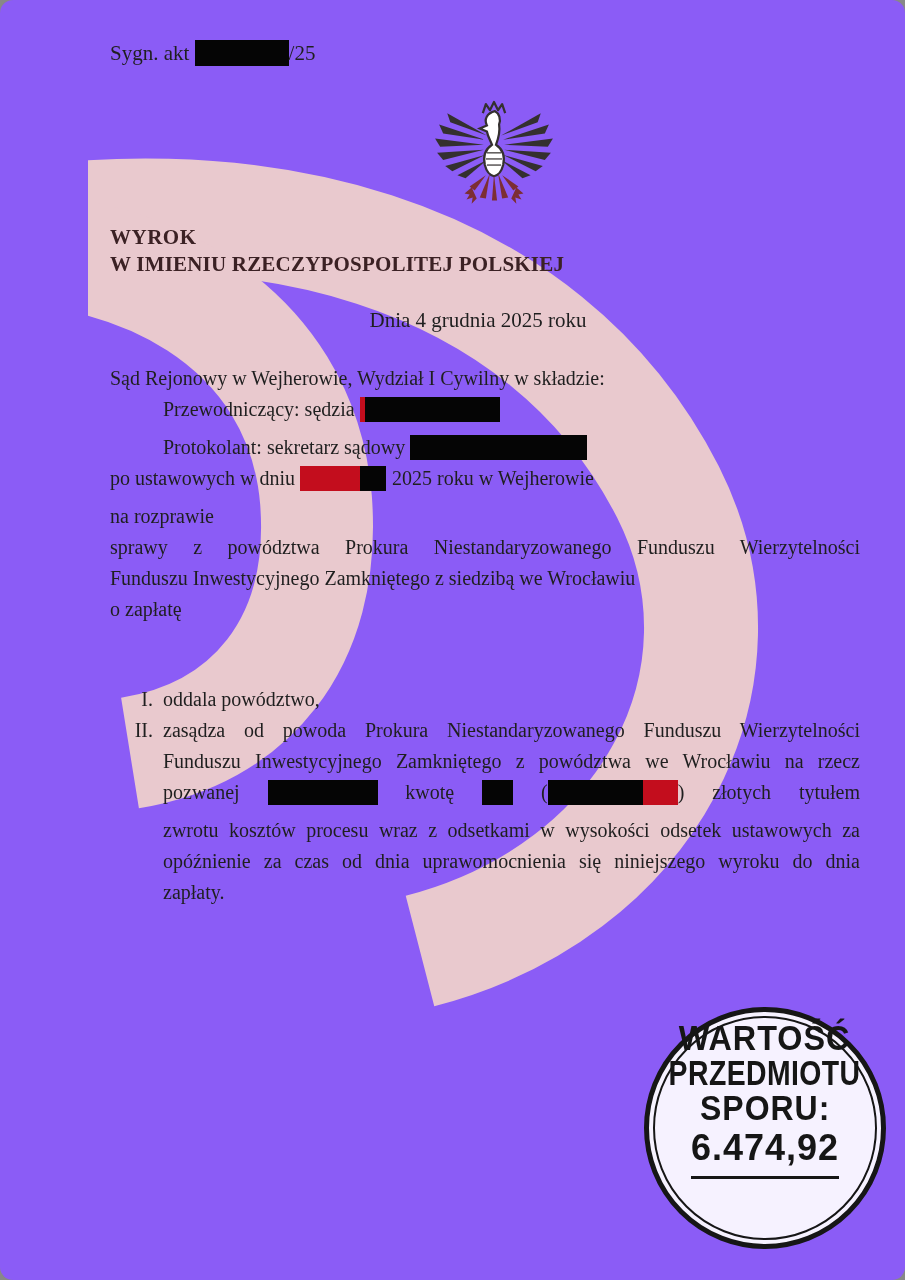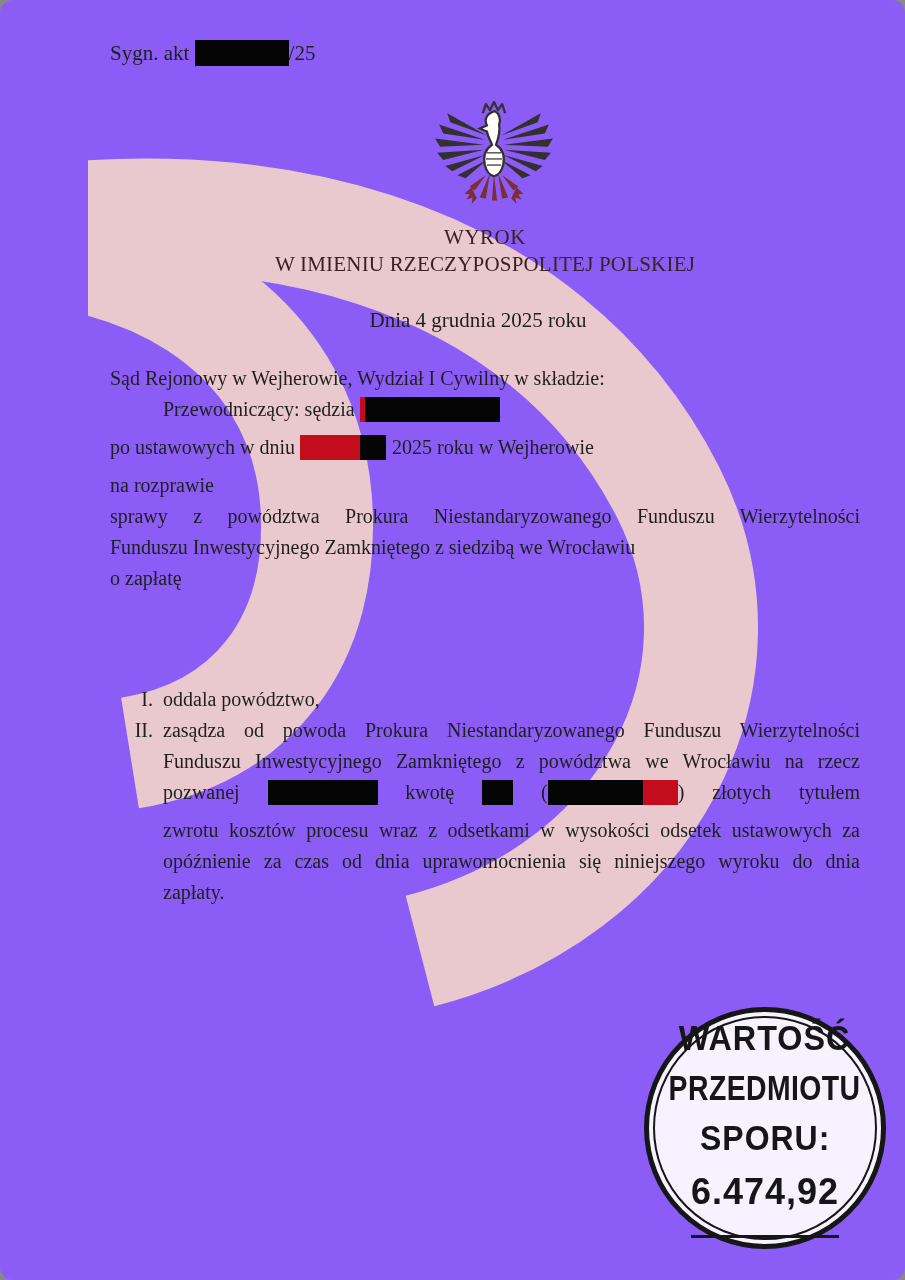--- a/index.html
+++ b/index.html
@@ -12,22 +12,22 @@
     color:#1f1f1f;
     overflow:hidden;
     border-radius:13px;
   }
   .watermark{position:absolute;left:0;top:0;z-index:0;}
   .content{position:relative;z-index:1;}
 
   .sygn{position:absolute;left:110px;top:40px;font-size:21px;}
   .eagle{position:absolute;left:432px;top:100px;z-index:1;}
 
-  .heading{position:absolute;left:110px;top:224px;width:750px;text-align:center;
-           color:#3b2124;font-weight:normal;}
+  .heading{position:absolute;left:110px;top:224px;width:750px;
+           color:#3b2124;font-weight:bold;}
   .heading .h1{font-size:21px;letter-spacing:.5px;line-height:27px;}
   .heading .h2{font-size:21px;letter-spacing:.2px;line-height:27px;}
 
   .dateline{position:absolute;left:110px;top:308px;width:736px;text-align:center;font-size:21px;}
 
   .court{position:absolute;left:110px;top:363px;width:750px;font-size:20px;line-height:31px;}
   .court .indent{padding-left:53px;}
   .just{text-align:justify;text-align-last:justify;}
 
   .operative{position:absolute;left:163px;top:684px;width:697px;font-size:20px;line-height:31px;}
@@ -44,21 +44,21 @@
   
   .stamp{
     position:absolute;left:644px;top:1007px;z-index:2;
     width:232px;height:232px;border:5px solid #161616;border-radius:50%;
     background:rgba(255,255,255,.92);
     box-sizing:content-box;
   }
   .stamp-inner{
     position:absolute;left:4px;top:4px;right:4px;bottom:4px;
     border:2.5px solid #161616;border-radius:50%;
-    display:flex;flex-direction:column;align-items:center;justify-content:space-between;
+    display:flex;flex-direction:column;align-items:center;justify-content:flex-start;
     font-family:"Liberation Sans", sans-serif;color:#161616;
     padding-top:2px;
   }
   .stamp-word{font-weight:bold;font-size:33px;line-height:35px;white-space:nowrap;}
   .sw1{transform:scale(.98,1.05);letter-spacing:1px;}
   .sw2{transform:scale(.86,1.05);letter-spacing:.5px;}
   .sw3{transform:scale(.97,1.05);letter-spacing:1px;}
   .stamp-amount{font-weight:bold;font-size:36px;line-height:42px;letter-spacing:1px;margin-top:2px;}
   .stamp-line{width:148px;height:3px;background:#161616;margin-top:7px;}
 </style>
@@ -127,20 +127,23 @@
 
     <div class="dateline">Dnia 4 grudnia 2025 roku</div>
 
     <div class="court">
       <div>Sąd Rejonowy w Wejherowie, Wydział I Cywilny w składzie:</div>
 
       <div class="indent"><span>Przewodniczący: sędzia</span>
         <span class="rgroup"><span class="rb red" style="width:5px;"></span><span class="rb black" style="width:135px;"></span></span>
       </div>
 
+      <div class="indent"><span>Protokolant: sekretarz sądowy</span>
+        <span class="rb black" style="width:177px;"></span>
+      </div>
 
       <div><span>po ustawowych w dniu</span>
         <span class="rgroup"><span class="rb red" style="width:60px;"></span><span class="rb black" style="width:26px;margin-right:6px;"></span></span><span>2025 roku w Wejherowie</span>
       </div>
 
       <div>na rozprawie</div>
       <div class="just">sprawy z powództwa Prokura Niestandaryzowanego Funduszu Wierzytelności</div>
       <div>Funduszu Inwestycyjnego Zamkniętego z siedzibą we Wrocławiu</div>
 
 

